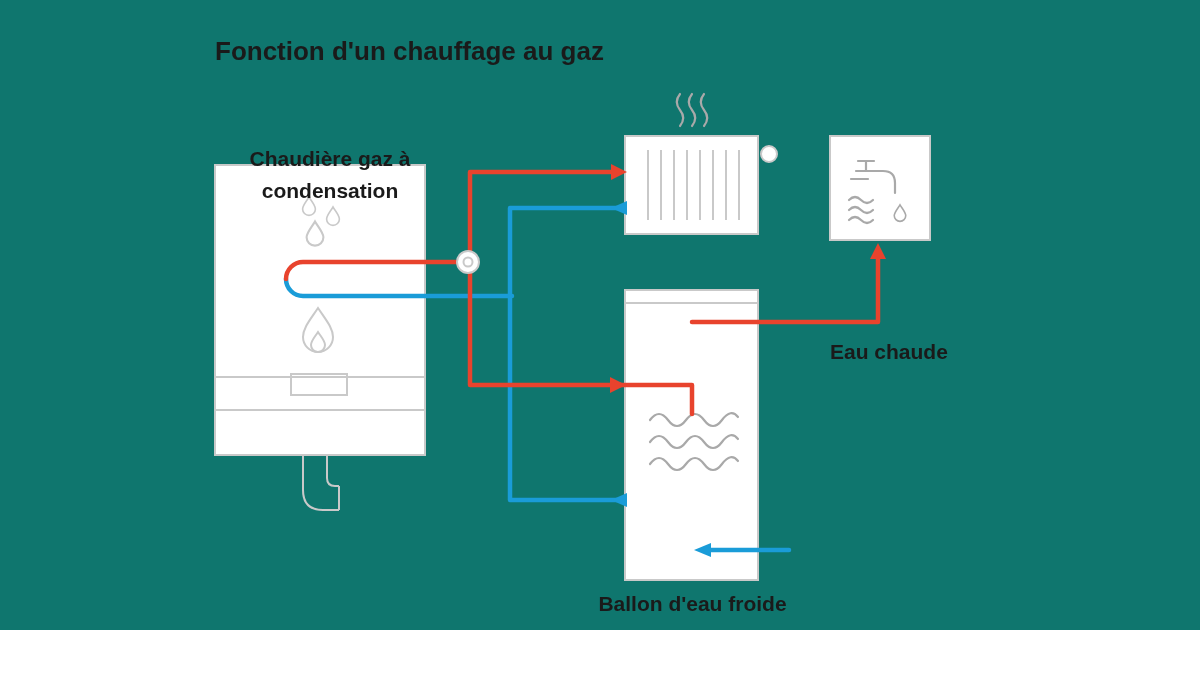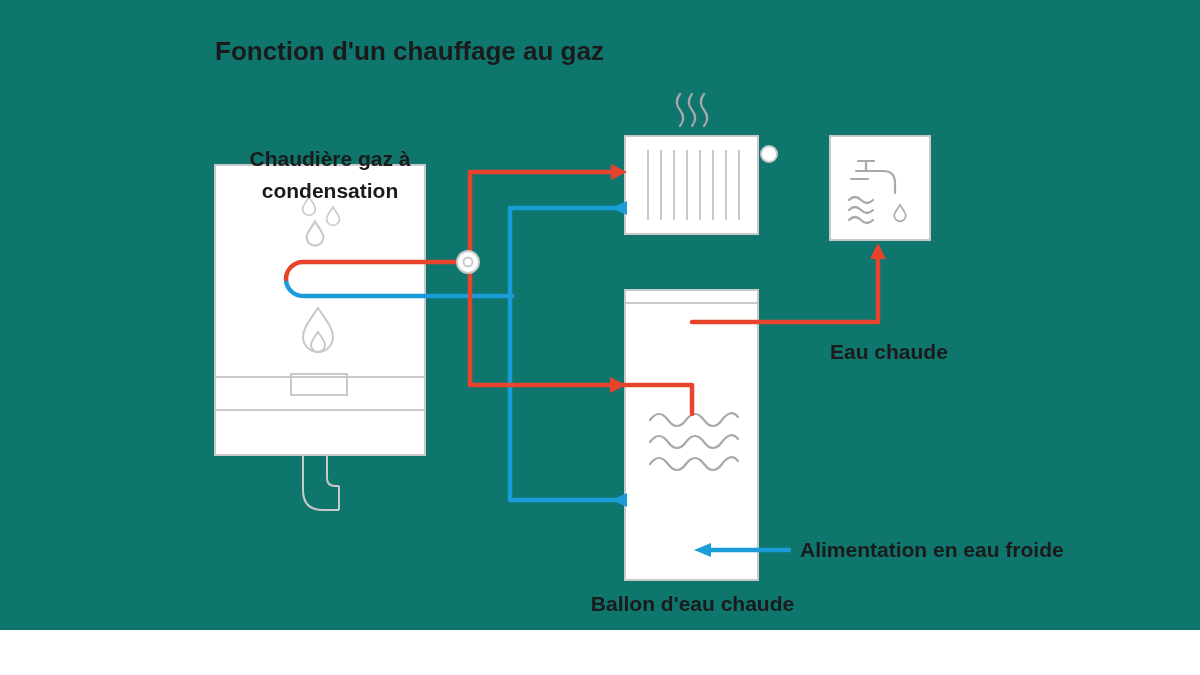--- a/index.html
+++ b/index.html
@@ -87,16 +87,15 @@
     </g>
   </svg>
 
   <div class="title">Fonction d'un chauffage au gaz</div>
 
   <div class="lbl wrap" style="left:220px;top:99px;width:220px;text-align:center;line-height:1.5;margin-top:44px;">Chaudière gaz à condensation</div>
 
 
   <div class="lbl" style="left:830px;top:340px;text-align:right;">Eau chaude</div>
 
-  <div class="lbl" style="left:800px;top:538px;">Alimentation en eau froide</div>
 
-  <div class="lbl" style="left:565px;top:592px;width:255px;text-align:center;">Ballon d'eau chaude</div>
+  <div class="lbl" style="left:565px;top:592px;width:255px;text-align:center;">Ballon d'eau froide</div>
 </div>
 
 </body></html>

